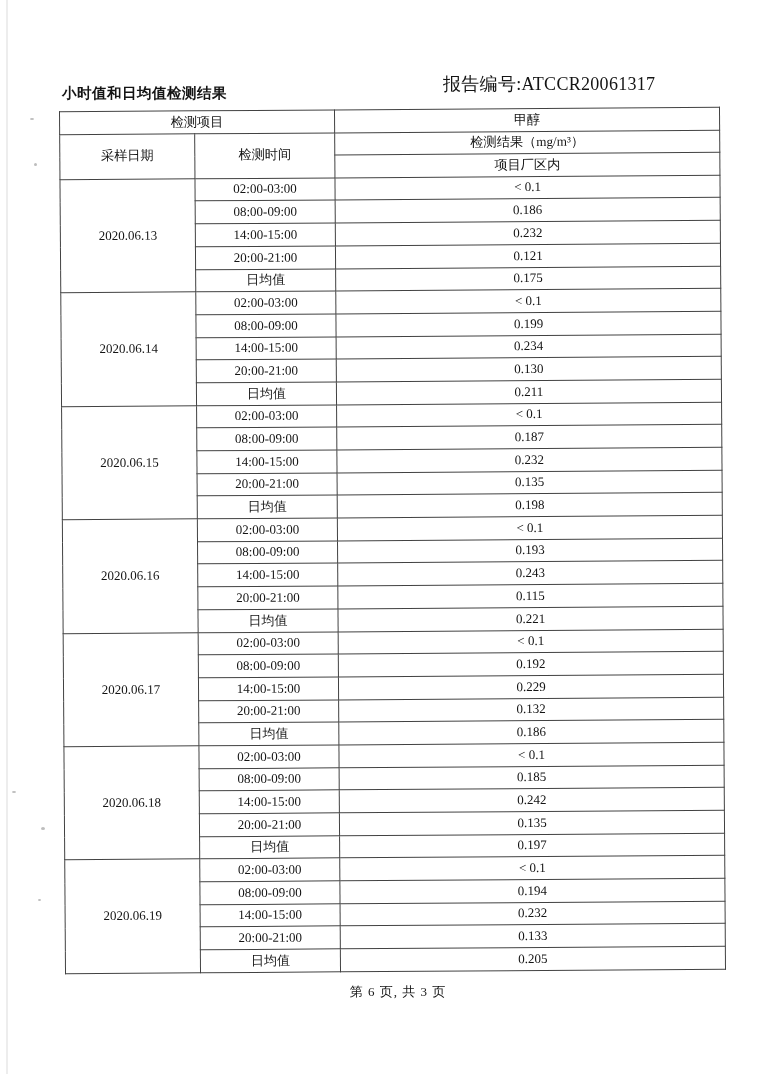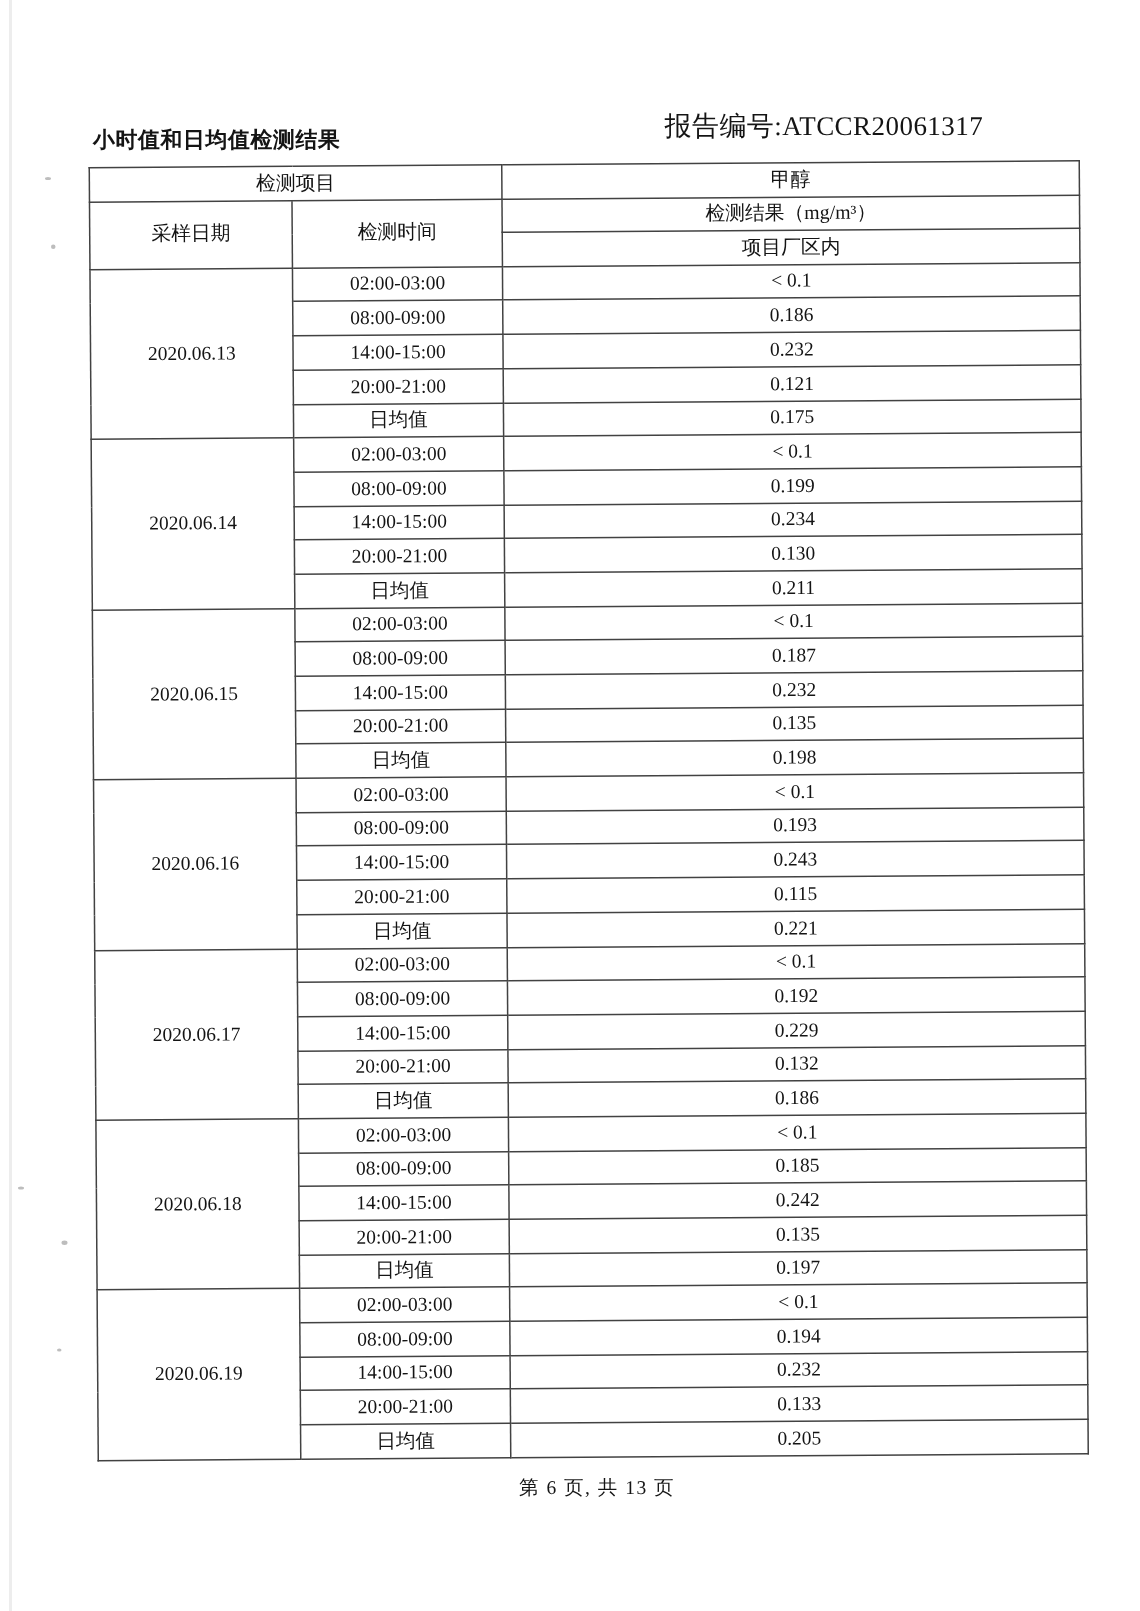--- a/index.html
+++ b/index.html
@@ -264,13 +264,13 @@
         <td>20:00-21:00</td>
         <td>0.133</td>
       </tr>
       <tr>
         <td>日均值</td>
         <td>0.205</td>
       </tr>
     </tbody>
 </table>
 
-<div class="footer">第 6 页, 共 13 页</div>
+<div class="footer">第 6 页, 共 3 页</div>
 
 </body></html>

